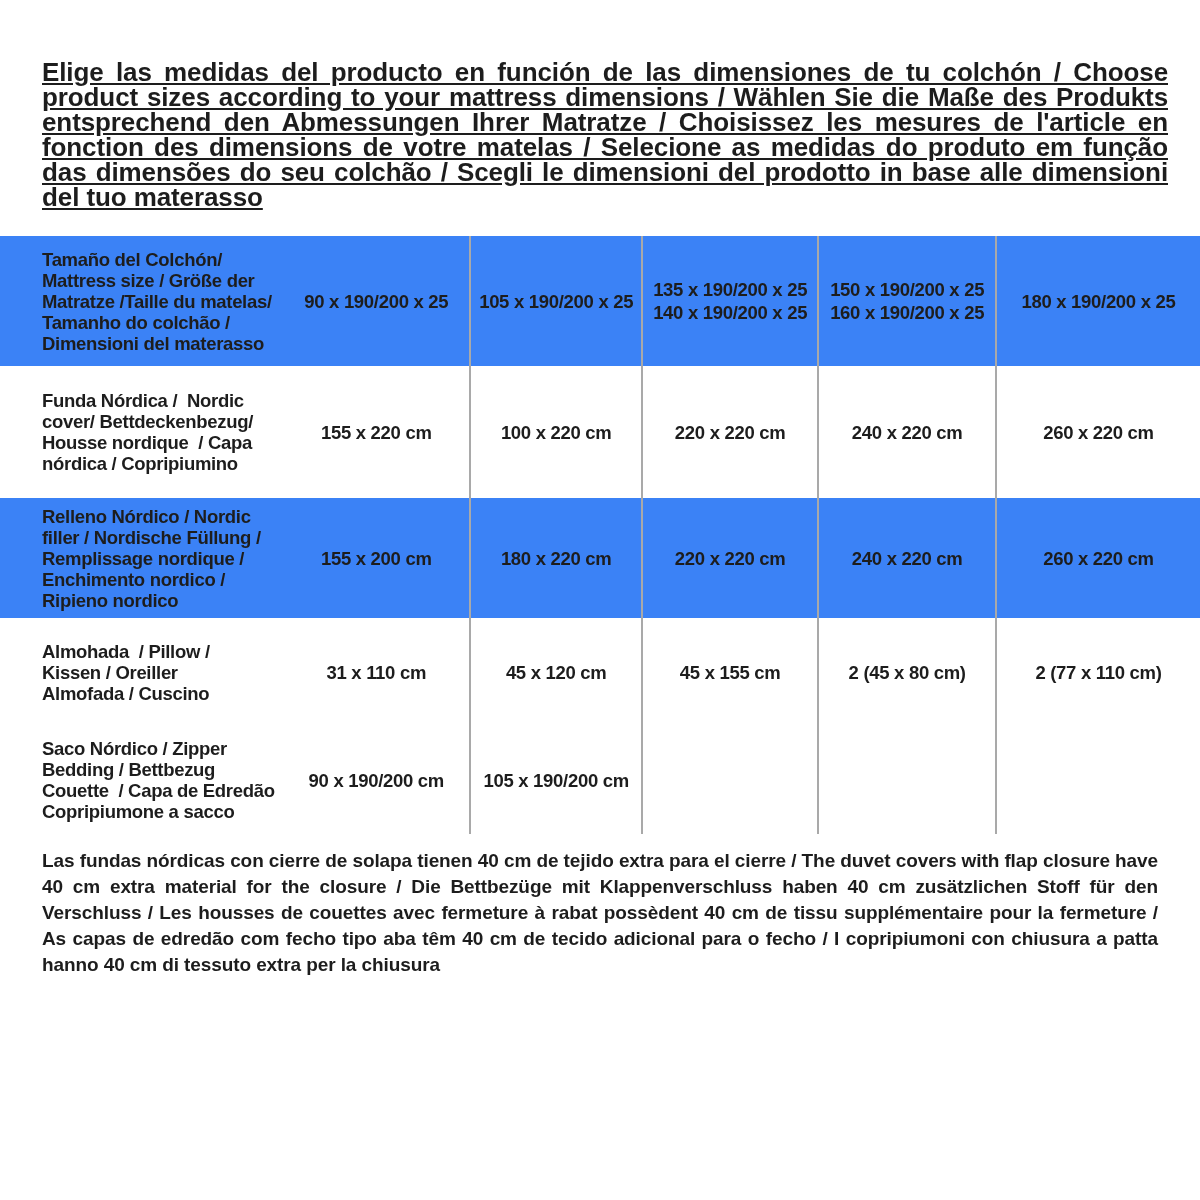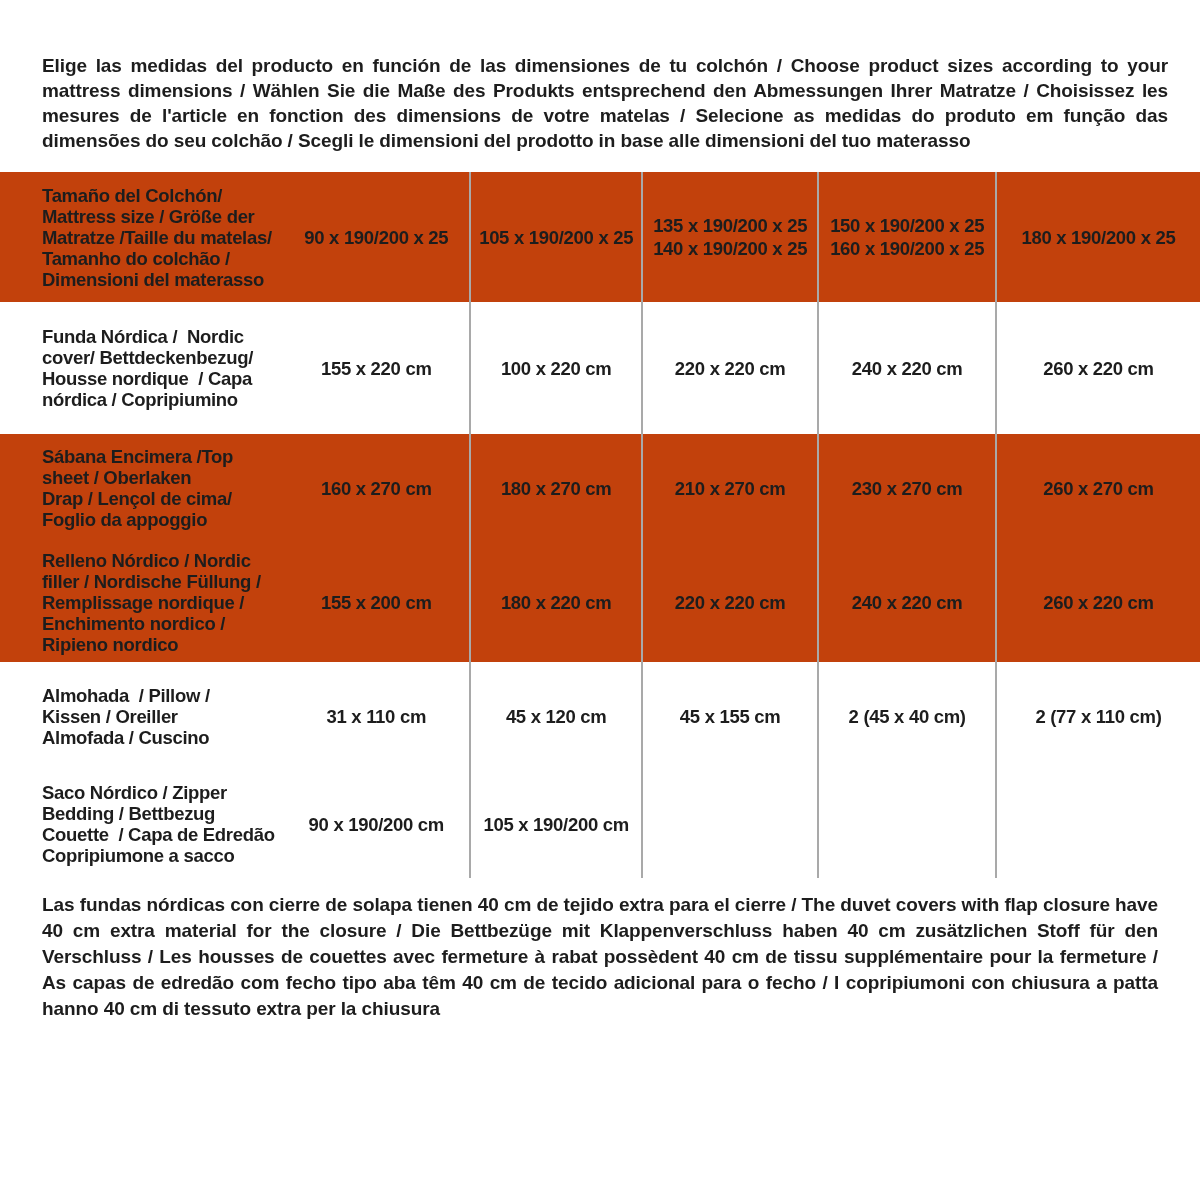--- a/index.html
+++ b/index.html
@@ -11,24 +11,25 @@
     width: 1200px;
     height: 1200px;
     overflow: hidden;
     font-family: "Liberation Sans", sans-serif;
     font-weight: bold;
     color: #1d1d1d;
     -webkit-font-smoothing: antialiased;
   }
   .intro {
     padding: 34px 32px 0 42px;
-    font-size: 19px;
+    font-size: 26px;
     line-height: 25px;
     text-align: justify;
     letter-spacing: -0.1px;
+    text-decoration: underline;
   }
   table.size-table {
     width: 100%;
     border-collapse: collapse;
     table-layout: fixed;
     margin-top: 17px;
     letter-spacing: -0.3px;
   }
   col.c-label  { width: 23.6%; }
   col.c-v1     { width: 15.6%; }
@@ -46,21 +47,21 @@
     overflow: hidden;
   }
   td.label-cell {
     text-align: left;
     padding-left: 42px;
     padding-right: 2px;
     font-size: 18.5px;
     line-height: 21px;
   }
   td.vline { border-left: 2px solid #a9a9a9; }
-  tr.alt   { background: #c2410c; margin-top: 40px; }
+  tr.alt   { background: #3b82f6; margin-top: 40px; }
   tr.h130  { height: 130px; }
   tr.h112  { height: 132px; }
   tr.h108  { height: 108px; }
   tr.h122  { height: 120px; }
   .footnote {
     margin-top: 14px;
     padding: 0 42px;
     font-size: 19px;
     line-height: 26px;
     text-align: justify;
@@ -104,31 +105,20 @@
 cover/ Bettdeckenbezug/
 Housse nordique  / Capa
 nórdica / Copripiumino</td>
         <td>155 x 220 cm</td>
         <td class="vline">100 x 220 cm</td>
         <td class="vline">220 x 220 cm</td>
         <td class="vline">240 x 220 cm</td>
         <td class="vline">260 x 220 cm</td>
       </tr>
 
-      <tr class="alt h108">
-        <td class="label-cell">Sábana Encimera /Top
-sheet / Oberlaken
-Drap / Lençol de cima/
-Foglio da appoggio</td>
-        <td>160 x 270 cm</td>
-        <td class="vline">180 x 270 cm</td>
-        <td class="vline">210 x 270 cm</td>
-        <td class="vline">230 x 270 cm</td>
-        <td class="vline">260 x 270 cm</td>
-      </tr>
 
 
       <tr class="alt h122">
         <td class="label-cell">Relleno Nórdico / Nordic
 filler / Nordische Füllung /
 Remplissage nordique /
 Enchimento nordico /
 Ripieno nordico</td>
         <td>155 x 200 cm</td>
         <td class="vline">180 x 220 cm</td>
@@ -137,21 +127,21 @@
         <td class="vline">260 x 220 cm</td>
       </tr>
 
       <tr class="h108">
         <td class="label-cell">Almohada  / Pillow /
 Kissen / Oreiller
 Almofada / Cuscino</td>
         <td>31 x 110 cm</td>
         <td class="vline">45 x 120 cm</td>
         <td class="vline">45 x 155 cm</td>
-        <td class="vline">2 (45 x 40 cm)</td>
+        <td class="vline">2 (45 x 80 cm)</td>
         <td class="vline">2 (77 x 110 cm)</td>
       </tr>
 
 
       <tr class="h108">
         <td class="label-cell">Saco Nórdico / Zipper
 Bedding / Bettbezug
 Couette  / Capa de Edredão
 Copripiumone a sacco</td>
         <td>90 x 190/200 cm</td>

